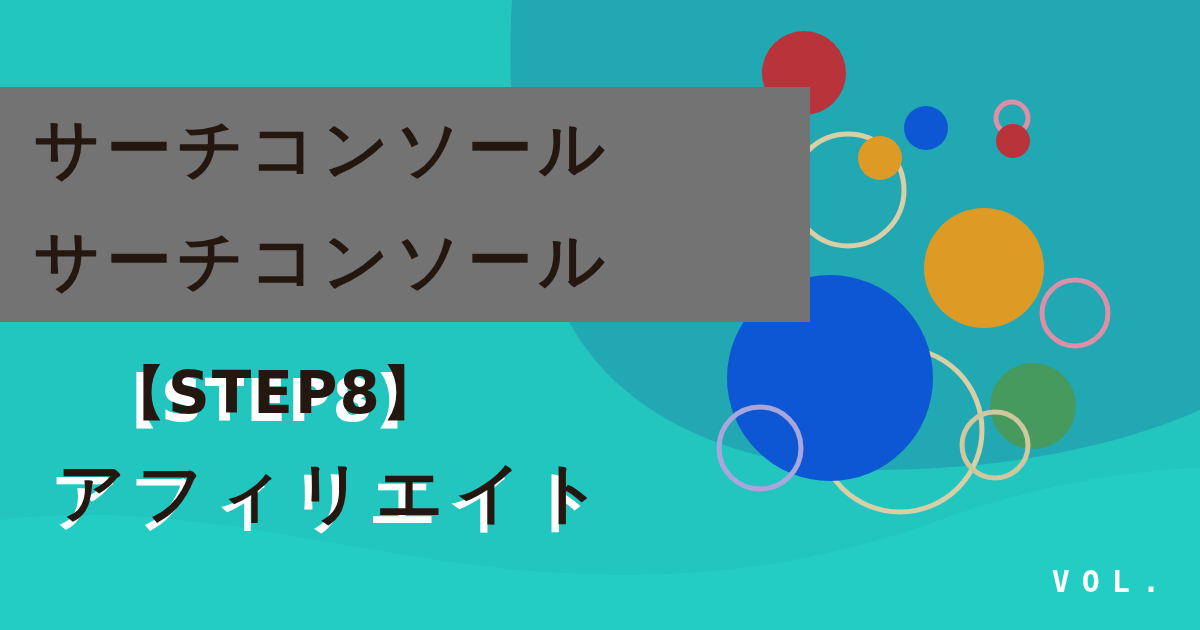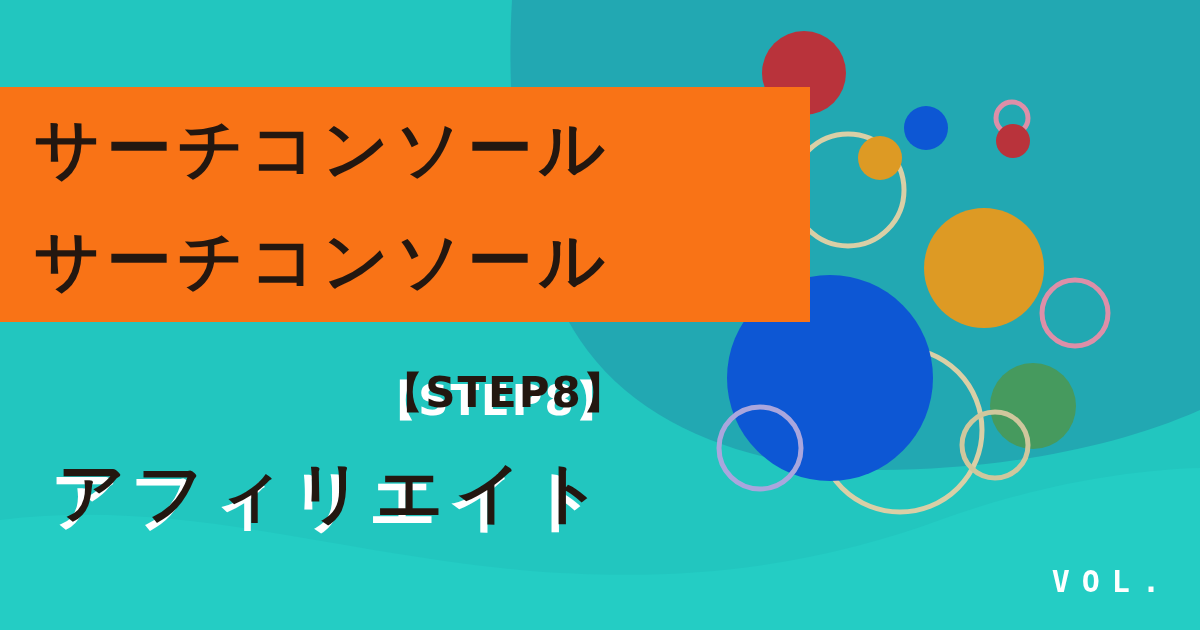--- a/index.html
+++ b/index.html
@@ -8,21 +8,21 @@
     width:1200px;height:630px;overflow:hidden;
     font-family:"Liberation Sans","DejaVu Sans",sans-serif;
     background:#22c6bf;
   }
   #canvas{position:relative;width:1200px;height:630px;overflow:hidden;background:#22c6bf;}
   #bg-svg{position:absolute;inset:0;width:1200px;height:630px;display:block;}
 
   
   .title-plate{
     position:absolute;left:0;top:87px;width:810px;height:235px;
-    background:#f97316;
+    background:#737373;
     display:flex;flex-direction:column;justify-content:center;
     box-sizing:border-box;padding:0 0 0 34px;
     z-index:6;
   }
   .title-line{
     color:#231710;
     font-size:65px;
     line-height:112px;
     font-weight:700;
     letter-spacing:6px;
@@ -33,23 +33,22 @@
   
   .sub-wrap{position:absolute;left:0;top:345px;width:900px;z-index:6;}
   .sub-line{
     color:#231710;
     font-weight:700;
     white-space:nowrap;
     font-family:"DejaVu Sans","Liberation Sans",sans-serif;
     text-shadow:-7px 8px 0 #ffffff;
   }
   .sub-step{
-    font-size:42px;line-height:96px;letter-spacing:2px;
+    font-size:58px;line-height:96px;letter-spacing:2px;
     padding-left:108px;
-    text-align:center;
   }
   .sub-main{
     font-size:66px;line-height:104px;letter-spacing:12px;
     padding-left:58px;
   }
 
   
   .vol-block{
     position:absolute;right:28px;bottom:22px;
     z-index:7;

